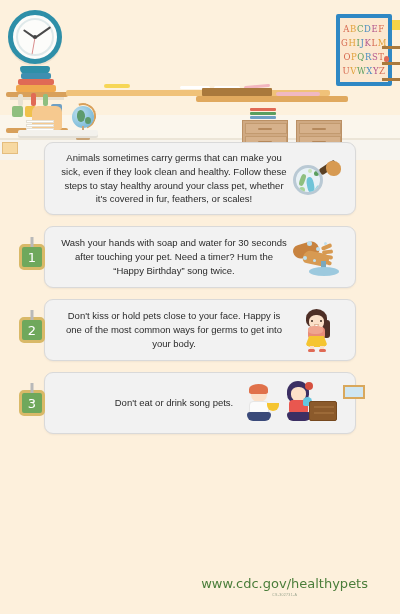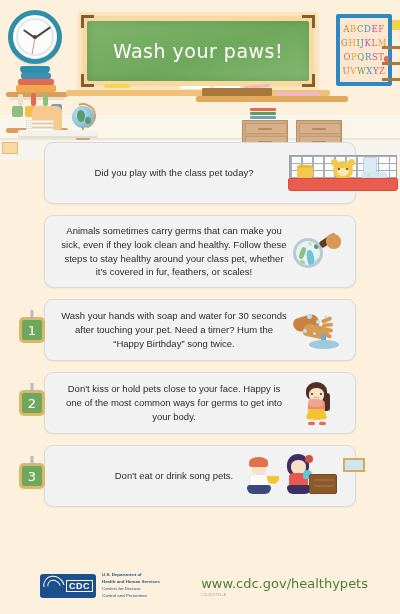--- a/index.html
+++ b/index.html
@@ -483,21 +483,21 @@
   }
   .cdc-word {
     color:#fff; font-size:9px; font-weight:bold; letter-spacing:.5px;
     border:1px solid #fff; padding:0 2px; line-height:10px;
   }
   .hhs-text {
     margin-left:6px; font-size:4.4px; line-height:1.55; color:#1d4f8f;
   }
   .hhs-text .b { font-weight:bold; }
   .url-wrap {
-    margin-left:auto; margin-right:32px; 
+    margin-left:auto; margin-right:32px; text-align:center;
   }
   .url {
     color:#4a7d3a; font-size:13px;
     font-family:"DejaVu Sans", sans-serif;
   }
   .pubcode {
     font-size:3.6px; color:#9aa58f; margin-top:2px; letter-spacing:.3px;
   }
 </style>
 </head>
@@ -539,29 +539,20 @@
   <div class="globe"></div>
   <div class="globe-stick"></div>
   <div class="globe-base"></div>
   <div class="desk-books">
     <div style="top:0;"></div>
       <div style="top:4px;"></div>
       <div style="top:8px;"></div>
   </div>
   <div class="desk"></div>
 
-  <div class="board-frame">
-    <div class="board">
-      <div class="board-title">Wash your paws!</div>
-    </div>
-    <div class="corner tl"></div>
-    <div class="corner tr"></div>
-    <div class="corner bl"></div>
-    <div class="corner br"></div>
-  </div>
   <div class="chalk-y"></div>
   <div class="board-ledge"></div>
   <div class="chalk-w1"></div>
   <div class="chalk-w2"></div>
   <div class="chalk-p"></div>
 
   <div class="alpha">
     <div class="alpha-row"><span>A</span><span>B</span><span>C</span><span>D</span><span>E</span><span>F</span></div>
     <div class="alpha-row"><span>G</span><span>H</span><span>I</span><span>J</span><span>K</span><span>L</span><span>M</span></div>
     <div class="alpha-row"><span>O</span><span>P</span><span>Q</span><span>R</span><span>S</span><span>T</span></div>
@@ -592,35 +583,20 @@
       <div class="hdl" style="top:7px;"></div>
     <div class="drw" style="top:15px;"></div>
       <div class="hdl" style="top:20px;"></div>
     <div class="drw" style="top:28px;"></div>
       <div class="hdl" style="top:33px;"></div>
   </div>
 </div>
 
 <div class="cards">
 
-  <div class="card has-art">
-    <div class="card-text">Did you play with the class pet today?</div>
-    <div class="card-art">
-      <div class="cage">
-        <div class="cage-bars"></div>
-        <div class="food"></div>
-        <div class="hamster">
-            <div class="hamster-face"></div>
-          </div>
-        <div class="bottle"></div>
-        <div class="shavings"></div>
-        <div class="cage-base"></div>
-      </div>
-    </div>
-  </div>
 
   <div class="card has-art">
     <div class="card-text">Animals sometimes carry germs that can make you sick, even if they look clean and healthy. Follow these steps to stay healthy around your class pet, whether it's covered in fur, feathers, or scales!</div>
     <div class="card-art">
       <div class="mag">
         <div class="mag-lens">
           <div class="germ" style="left:4px;  top:6px;  width:5px;  height:12px; background:#8fbf7f; transform:rotate(20deg);"></div>
           <div class="germ" style="left:11px; top:9px;  width:7px;  height:16px; background:#6fc4d8; transform:rotate(-10deg);"></div>
           <div class="germ" style="left:18px; top:3px;  width:5px;  height:5px;  background:#5a9e5f; border-radius:50%;"></div>
           <div class="germ" style="left:3px;  top:19px; width:6px;  height:6px;  background:#a8d49a; border-radius:50%;"></div>
@@ -700,30 +676,17 @@
         <div class="girl2-apple"></div>
         <div class="toy-t"></div>
         <div class="crate"></div>
         <div class="picture-frame"></div>
       </div>
     </div>
   </div>
 </div>
 
 <div class="footer">
-  <div class="cdc-logo">
-    <div class="cdc-badge">
-      <div class="swoosh"></div>
-      <div class="swoosh2"></div>
-      <div class="cdc-word">CDC</div>
-    </div>
-    <div class="hhs-text">
-      <div class="b">U.S. Department of</div>
-      <div class="b">Health and Human Services</div>
-      <div>Centers for Disease</div>
-      <div>Control and Prevention</div>
-    </div>
-  </div>
   <div class="url-wrap">
     <div class="url">www.cdc.gov/healthypets</div>
     <div class="pubcode">CS-302731-A</div>
   </div>
 </div>
 
 </body></html>

